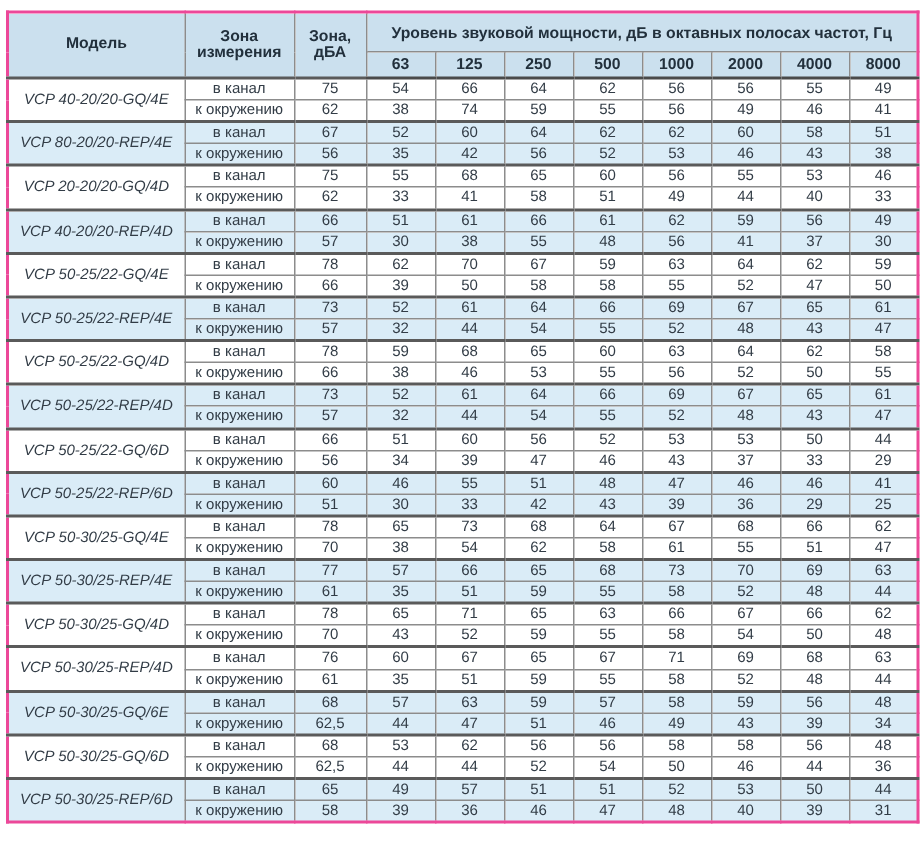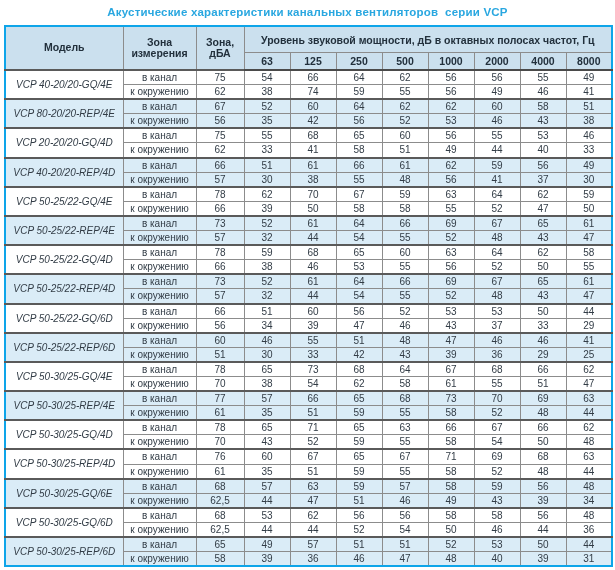--- a/index.html
+++ b/index.html
@@ -23,21 +23,21 @@
     padding-top: 6px;
     color: var(--title-color, #29a7e0);
     white-space: pre;
     letter-spacing: 0.2px;
   }
   table.acoustic {
     border-collapse: collapse;
     table-layout: fixed;
     margin: 7px 0 0 4px;
     width: 607px;
-    border: 2px solid #0ea5e9;
+    border: 2px solid #ec4899;
   }
   th, td {
     border: 1px solid #8c8c8c;
     text-align: center;
     vertical-align: middle;
     color: #323c46;
     padding: 0;
     overflow: hidden;
     white-space: nowrap;
   }
@@ -57,21 +57,20 @@
     background: #ffffff;
   }
   tbody td.model-cell { font-size: 10px; font-style: italic; }
   tbody tr.shaded td { background: var(--shaded-bg, #daecf7); }
   tbody tr.group-start td { border-top: 2px solid #5a5a5a; }
 </style>
 </head>
 <body>
 
 <div class="page">
-  <div class="title">Акустические характеристики канальных вентиляторов  серии VCP</div>
 
   <table class="acoustic">
     <colgroup>
       <col style="width:118px">
       <col style="width:73px">
       <col style="width:48px">
       <col style="width:46px">
         <col style="width:46px">
         <col style="width:46px">
         <col style="width:46px">

